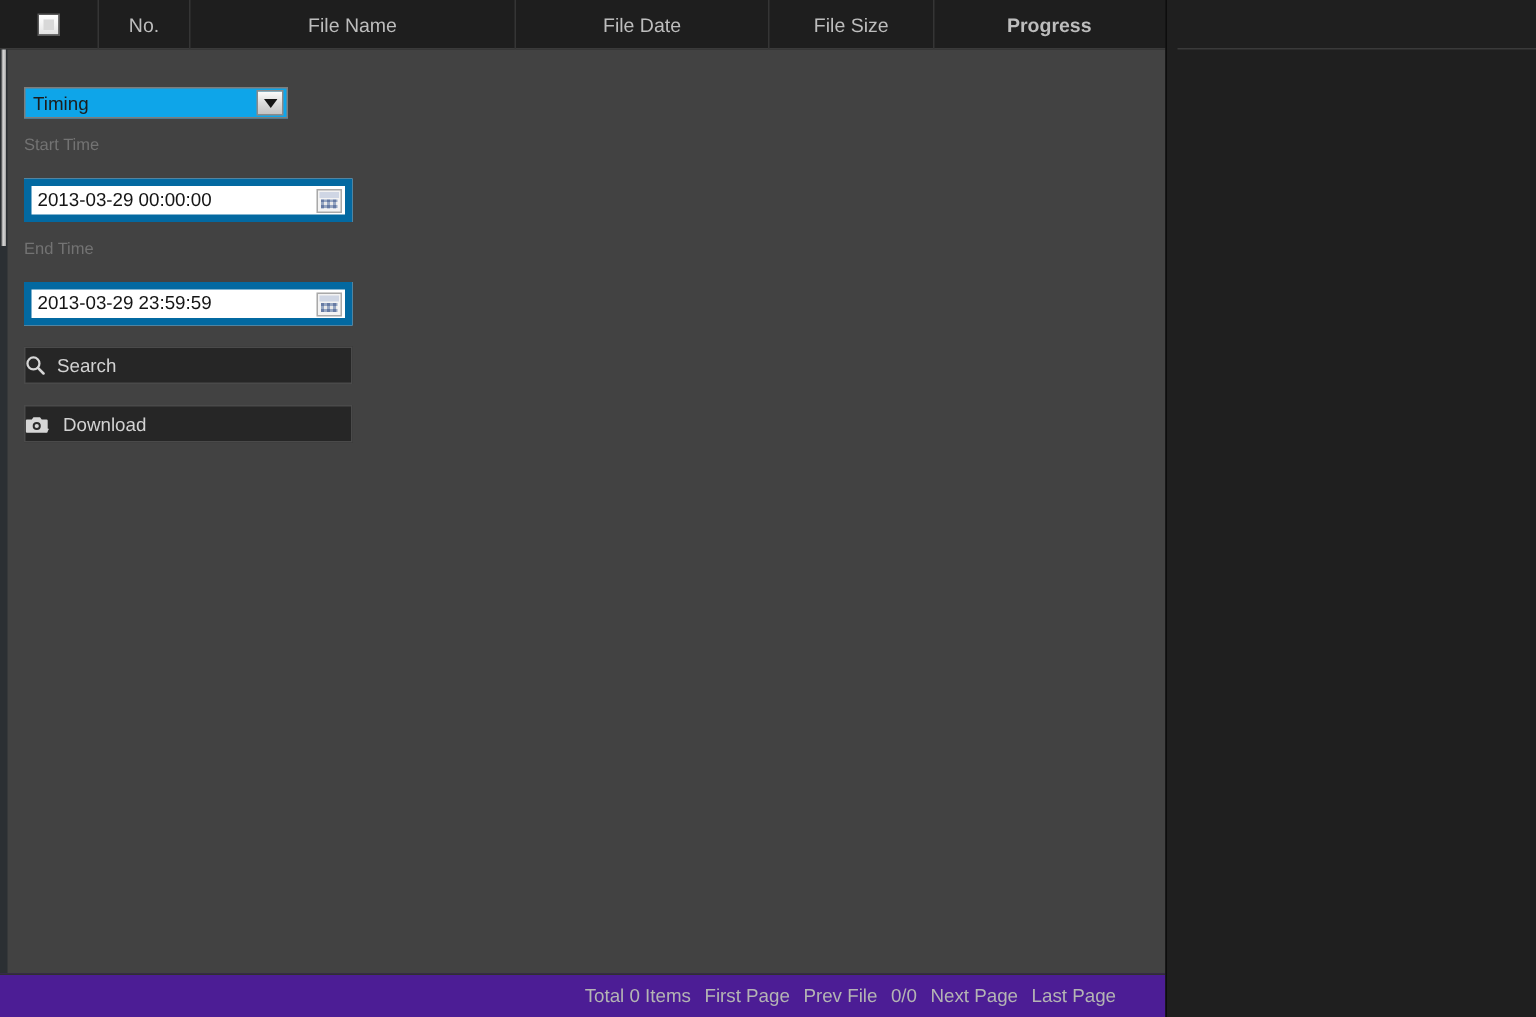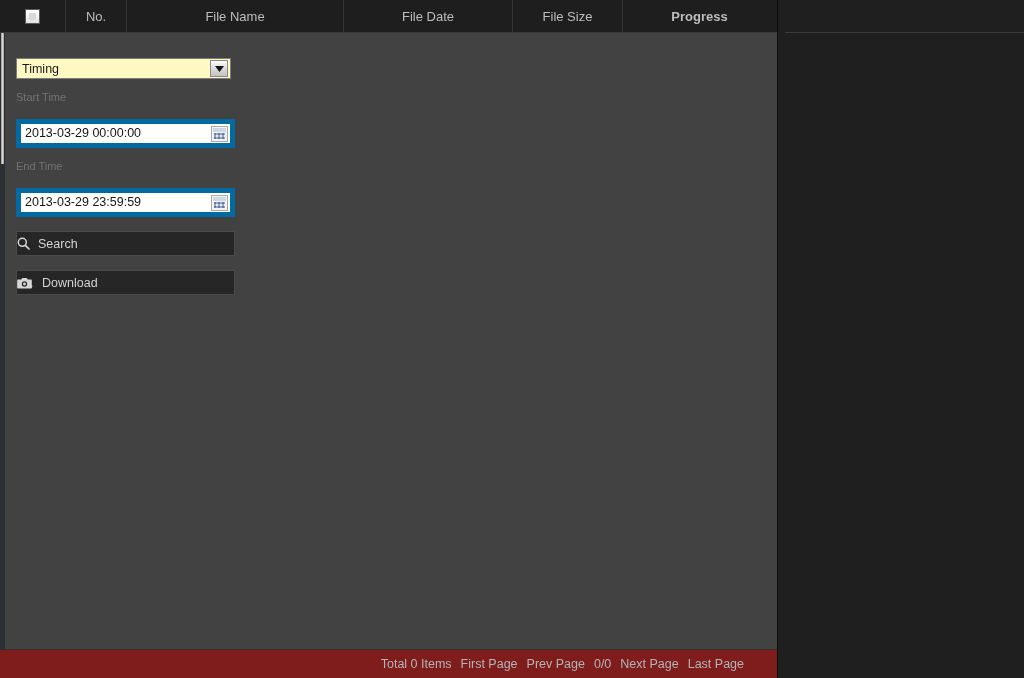--- a/index.html
+++ b/index.html
@@ -109,21 +109,21 @@
     height: 131px;
     background: linear-gradient(to right, #8d8d8d, #d9d9d9 50%, #9a9a9a);
   }
 
   
   #status-bar {
     position: absolute;
     left: 0; top: 649px;
     width: 777px;
     height: 29px;
-    background: #7f1d1d;
+    background: #4c1d95;
     border-top: 1px solid #303030;
     box-sizing: border-box;
     display: flex;
     align-items: center;
     justify-content: flex-end;
     padding-right: 33px;
     font-size: 12.5px;
     color: #b4b4b4;
   }
   #status-bar .pg-item { margin-left: 9px; white-space: nowrap; }
@@ -150,23 +150,23 @@
   #sidebar-inner {
     position: absolute;
     left: 16px;
     top: 58px;
     width: 219px;
   }
 
   
   .sb-select {
     position: relative;
-    width: 215px;
+    width: 176px;
     height: 21px;
-    background: #fef9c3;
+    background: #0ea5e9;
     border: 1px solid #7d7d7d;
     box-sizing: border-box;
     display: flex;
     align-items: center;
     cursor: pointer;
   }
   .sb-select .sel-value {
     color: #1c1c1c;
     font-size: 12.5px;
     padding-left: 5px;
@@ -286,21 +286,21 @@
 
     <div id="file-list"></div>
 
     <div id="left-scrollbar">
       <div id="left-scrollbar-thumb"></div>
     </div>
 
     <div id="status-bar">
       <span class="pg-item">Total 0 Items</span>
       <span class="pg-item pg-link">First Page</span>
-      <span class="pg-item pg-link">Prev Page</span>
+      <span class="pg-item pg-link">Prev File</span>
       <span class="pg-item">0/0</span>
       <span class="pg-item pg-link">Next Page</span>
       <span class="pg-item pg-link">Last Page</span>
     </div>
   </div>
 
   <div id="sidebar"></div>
   <div id="sidebar-divider"></div>
 
   <div id="sidebar-inner">

